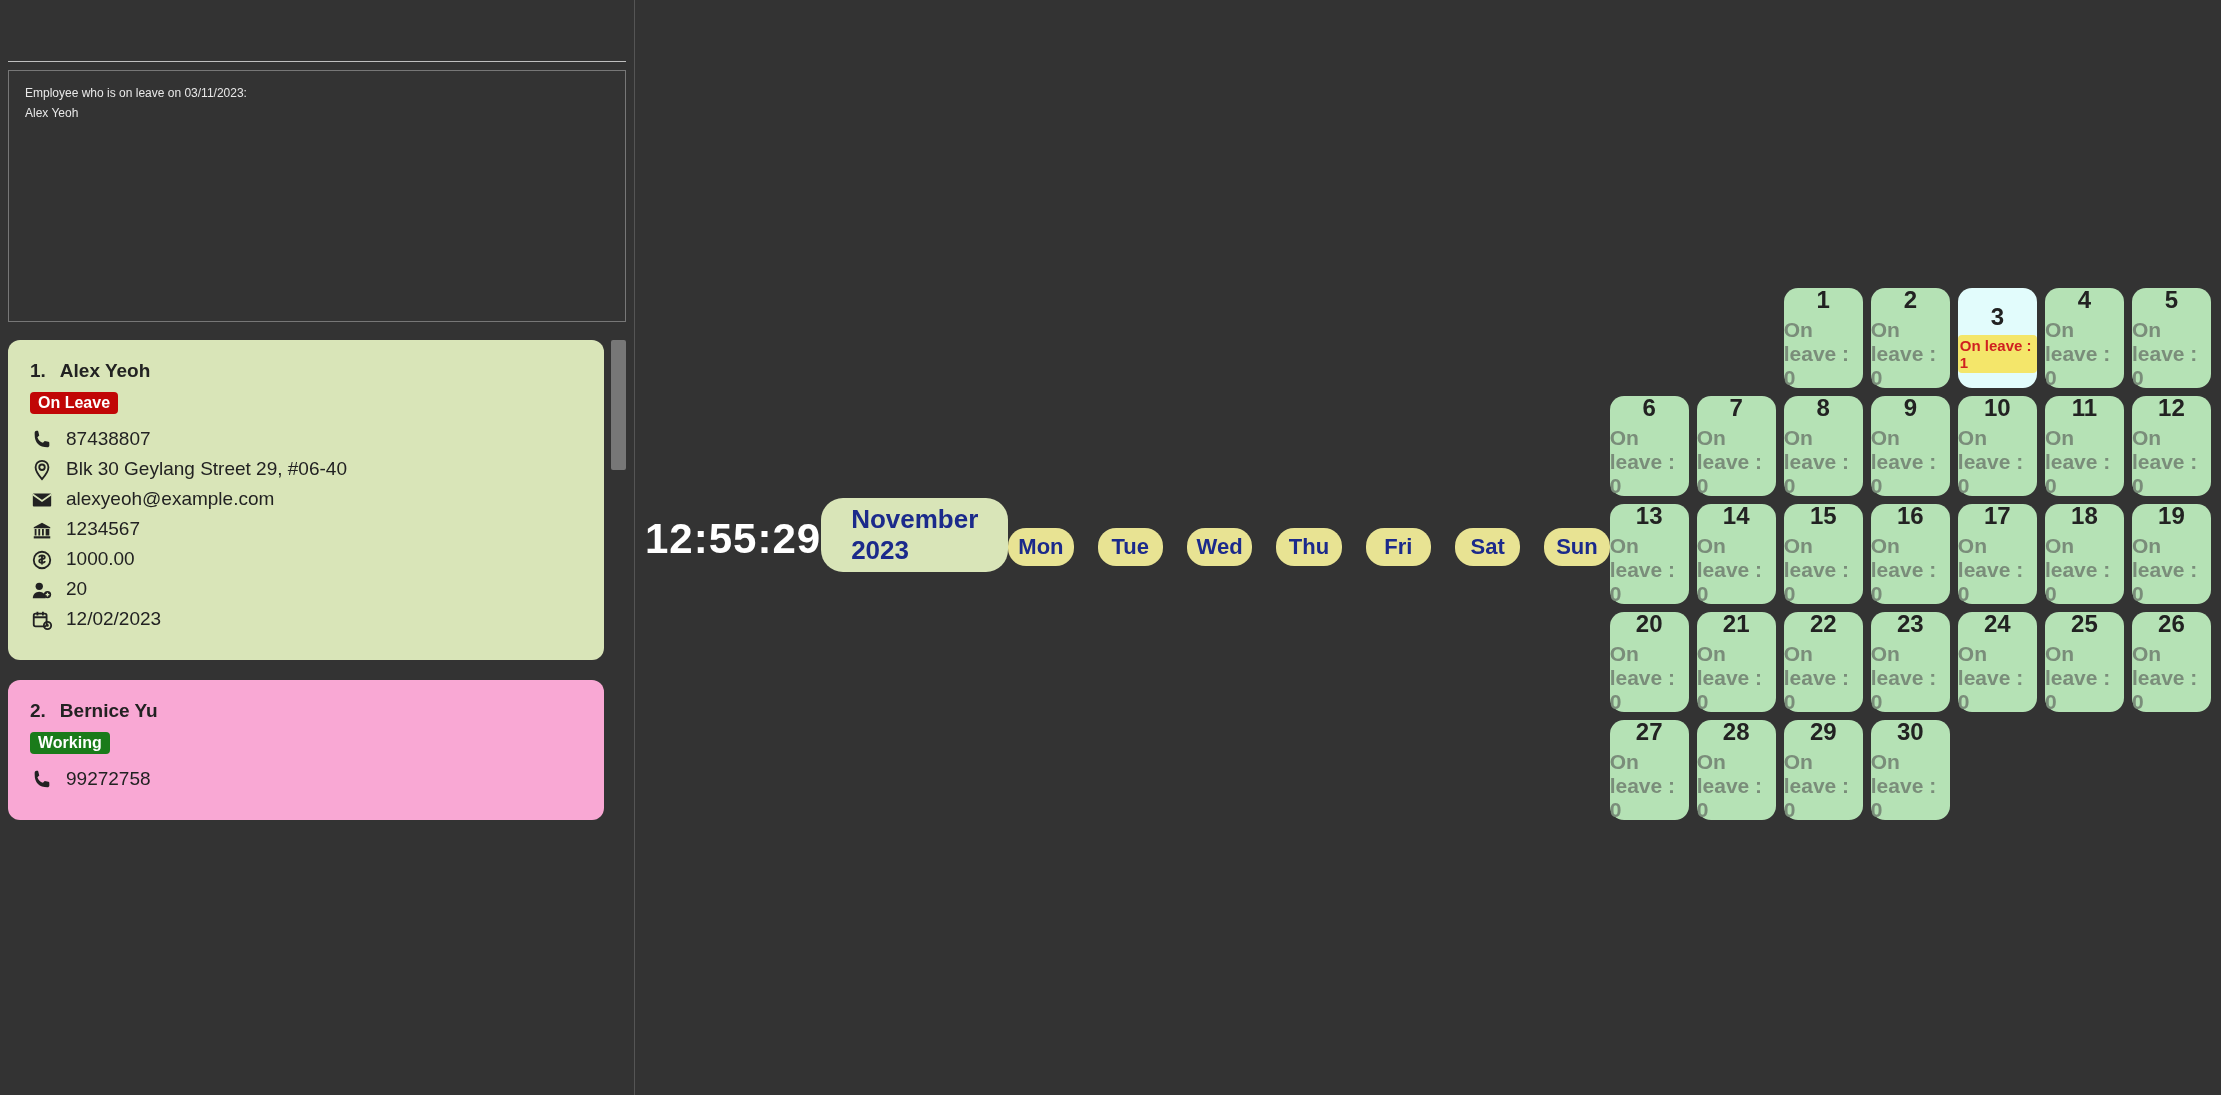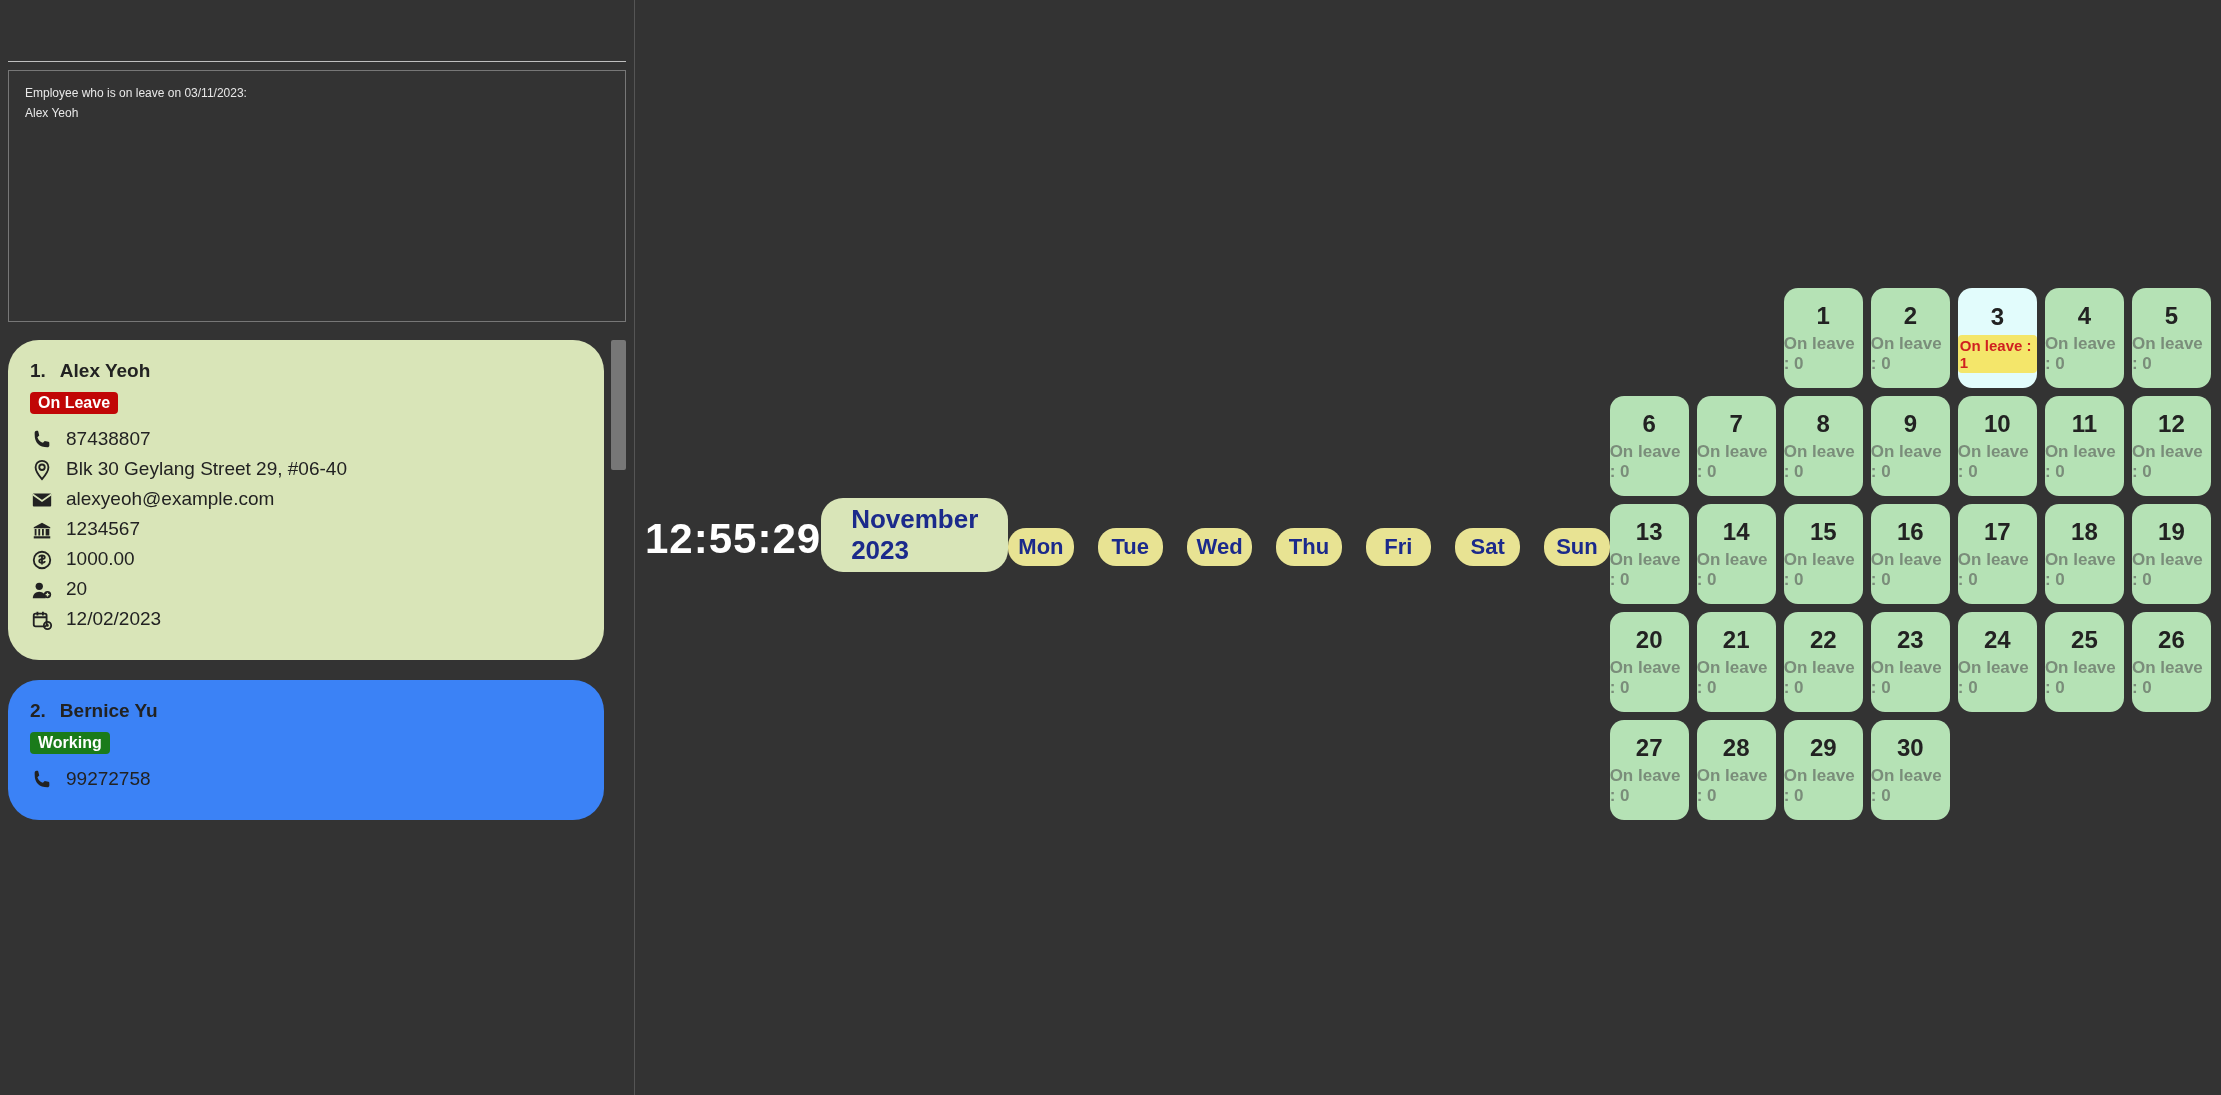--- a/index.html
+++ b/index.html
@@ -57,30 +57,30 @@
     height: 130px;
     background: #777777;
     border-radius: 2px;
   }
   .employee-list {
     position: absolute;
     left:0; right:22px; top:0; bottom:0;
     overflow: hidden;
   }
   .emp-card {
-    border-radius: 31px;
+    border-radius: 12px;
     padding: 20px 22px 22px 22px;
     margin-bottom: 20px;
     color: #222;
   }
   .emp-card.sel {
     background: #d9e5b8;
   }
   .emp-card.unsel {
-    background: #3b82f6;
+    background: #f9a8d4;
   }
   .emp-title {
     font-size: 19px;
     font-weight: 600;
     margin-bottom: 6px;
   }
   .emp-title .idx { margin-right: 14px; }
   .status-badge {
     display: inline-block;
     color: #fff;
@@ -166,21 +166,21 @@
     justify-content: center;
     gap: 4px;
   }
   .cal-cell.blank { background: transparent; }
   .cal-cell .daynum {
     font-size: 24px;
     font-weight: 700;
     color: #222;
   }
   .cal-cell .onleave {
-    font-size: 17px;
+    font-size: 21px;
     font-weight: 600;
     color: #7a8d7a;
   }
   .cal-cell.today { background: #e2fcfc; }
   .cal-cell.today .onleave-hl {
     background: #f4e66a;
     color: #d02020;
     font-weight: 700;
     font-size: 15px;
     padding: 2px 2px;

